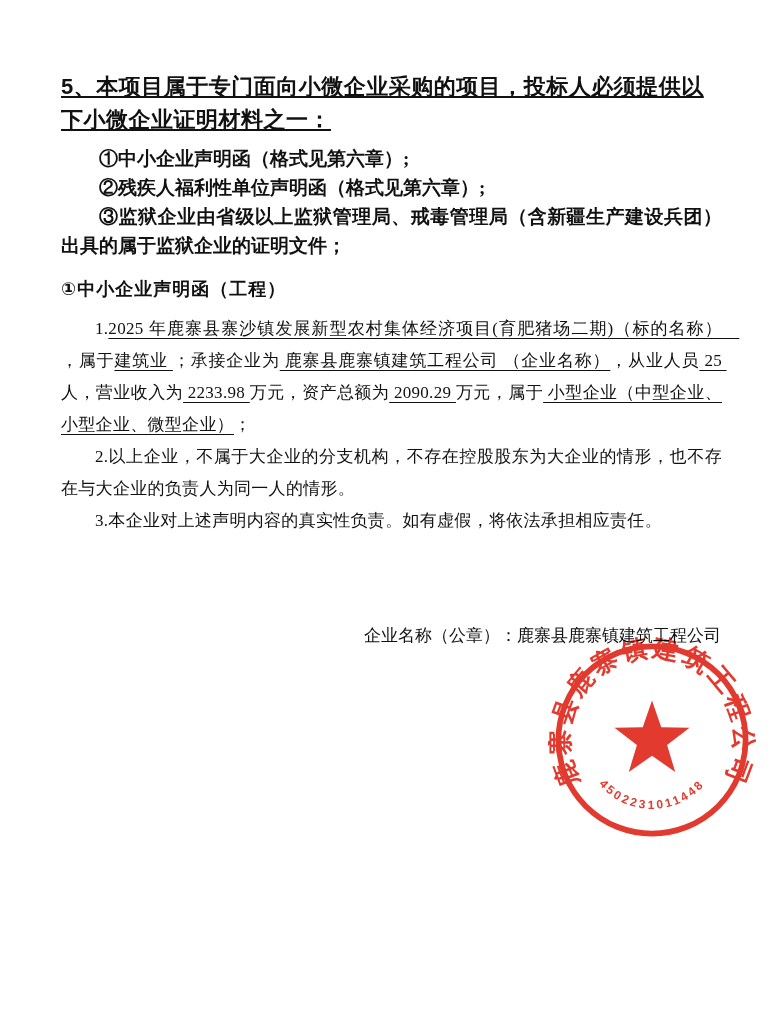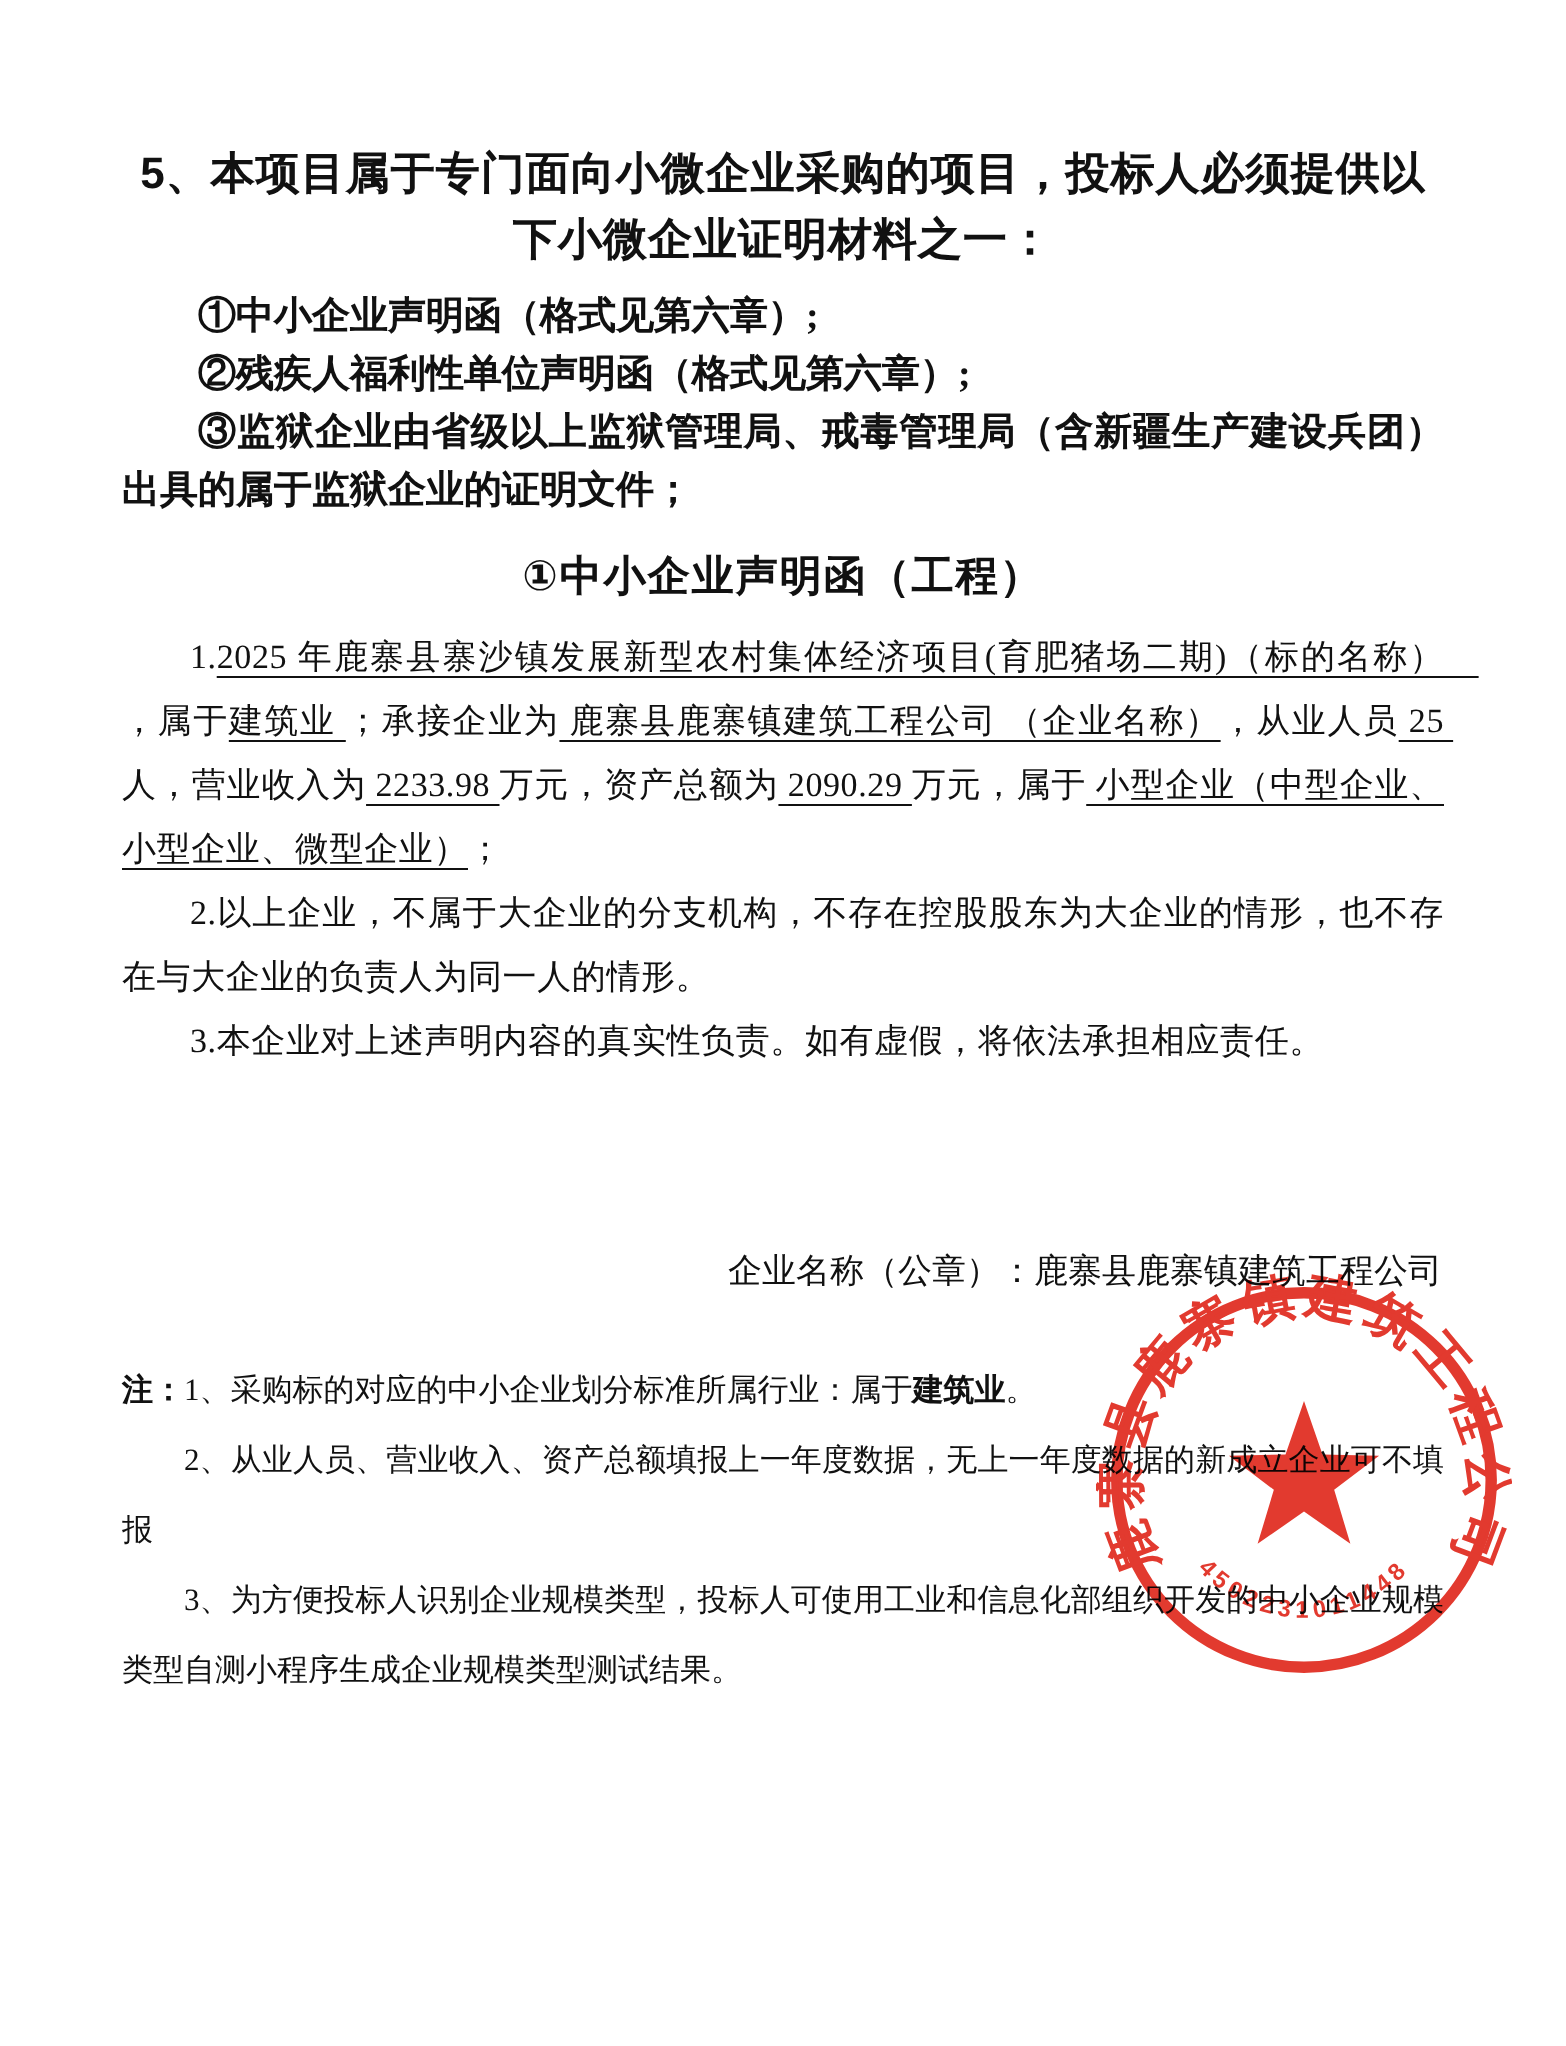--- a/index.html
+++ b/index.html
@@ -15,39 +15,40 @@
   .page {
     position: absolute;
     inset: 0;
     padding: 70px 61px 0 61px;
   }
   .heading {
     font-family: "Liberation Sans", "DejaVu Sans", sans-serif;
     font-weight: bold;
     font-size: 22px;
     line-height: 33px;
-    text-align: center;
+    text-align: left;
     letter-spacing: 0.5px;
     margin-bottom: 8px;
+    text-decoration: underline;
   }
   .cert-items { margin-bottom: 2px; }
   .cert-item {
     font-family: Liberation Serif, serif;
     font-weight: bold;
     font-size: 19px;
     line-height: 29px;
     text-indent: 2em;
     text-align: justify;
   }
   .section-title {
     font-family: "Liberation Sans", "DejaVu Sans", sans-serif;
     font-weight: bold;
-    font-size: 21px;
+    font-size: 18px;
     line-height: 30px;
-    text-align: center;
+    text-align: left;
     margin: 14px 0 9px 0;
     letter-spacing: 1px;
   }
   .body-p {
     font-size: 17px;
     line-height: 32px;
     text-align: justify;
     text-indent: 2em;
     letter-spacing: 0.3px;
   }
@@ -98,26 +99,20 @@
   <p class="body-p"><span>1.</span><span class="u">2025 年鹿寨县寨沙镇发展新型农村集体经济项目(育肥猪场二期)（标的名称）　</span><span>，属于</span><span class="u">建筑业 </span><span>；承接企业为</span><span class="u"> 鹿寨县鹿寨镇建筑工程公司 （企业名称）</span><span>，从业人员</span><span class="u"> 25 </span><span>人，营业收入为</span><span class="u"> 2233.98 </span><span>万元，资产总额为</span><span class="u"> 2090.29 </span><span>万元，属于</span><span class="u"> 小型企业（中型企业、小型企业、微型企业）</span><span>；</span></p>
 
   <p class="body-p">2.以上企业，不属于大企业的分支机构，不存在控股股东为大企业的情形，也不存在与大企业的负责人为同一人的情形。</p>
 
   <p class="body-p">3.本企业对上述声明内容的真实性负责。如有虚假，将依法承担相应责任。</p>
 
   <div class="signature">
     <div><span>企业名称（公章）：</span><span>鹿寨县鹿寨镇建筑工程公司</span></div>
   </div>
 
-  <div class="notes">
-    <p class="note-line note-first"><span class="bold">注：</span><span>1、采购标的对应的中小企业划分标准所属行业：属于</span><span class="bold">建筑业</span><span>。</span></p>
-    <p class="note-line">2、从业人员、营业收入、资产总额填报上一年度数据，无上一年度数据的新成立企业可不填报</p>
-    <p class="note-line">3、为方便投标人识别企业规模类型，投标人可使用工业和信息化部组织开发的中小企业规模类型自测小程序生成企业规模类型测试结果。</p>
-    <p class="note-line note-first"></p>
-  </div>
 
 </div>
 
 <svg class="stamp" viewBox="0 0 200 200" xmlns="http://www.w3.org/2000/svg">
   <defs>
     <path id="arcTop" d="M 28,135 A 80,80 0 1,1 172,135" fill="none"></path>
     <path id="arcBottom" d="M 41,131 A 67,67 0 0,0 159,131" fill="none"></path>
   </defs>
   <circle cx="100" cy="100" r="90" fill="none" stroke="#e0291d" stroke-width="5.5"></circle>
   <polygon points="100,62 108.9,87.7 136.1,88.3 114.5,104.7 122.3,130.7 100,115.2 77.7,130.7 85.5,104.7 63.9,88.3 91.1,87.7" fill="#e0291d"></polygon>

